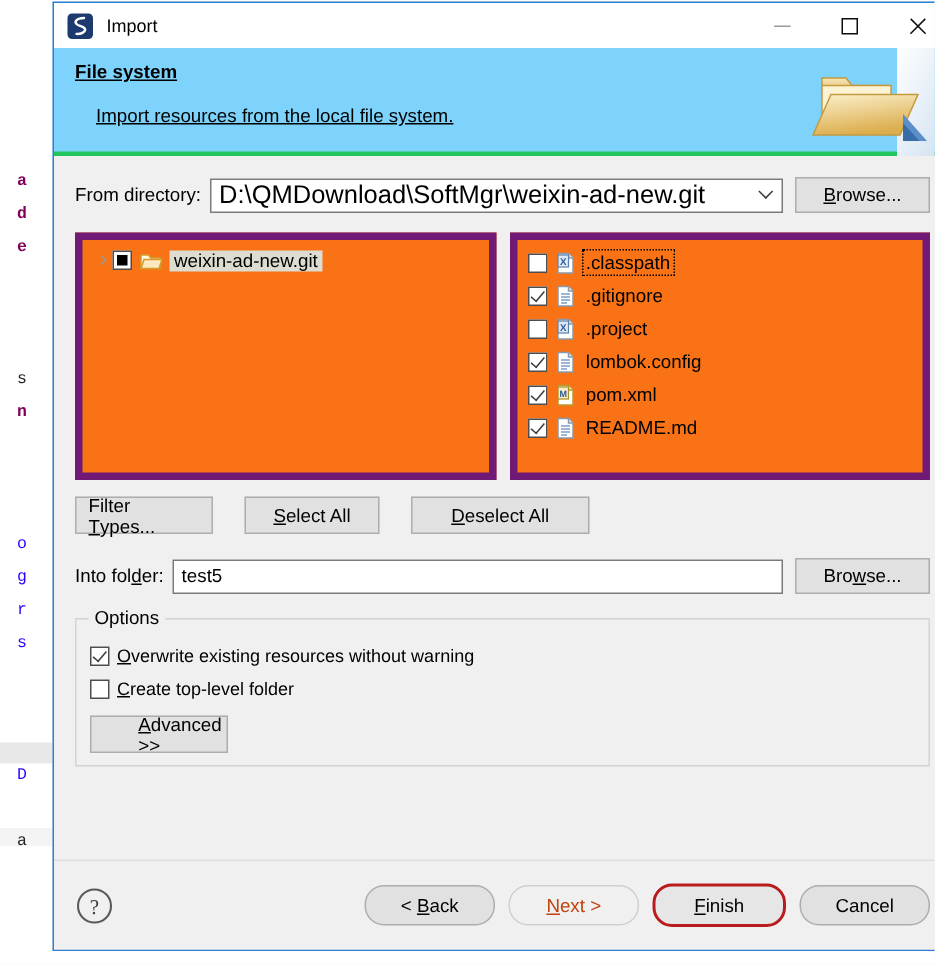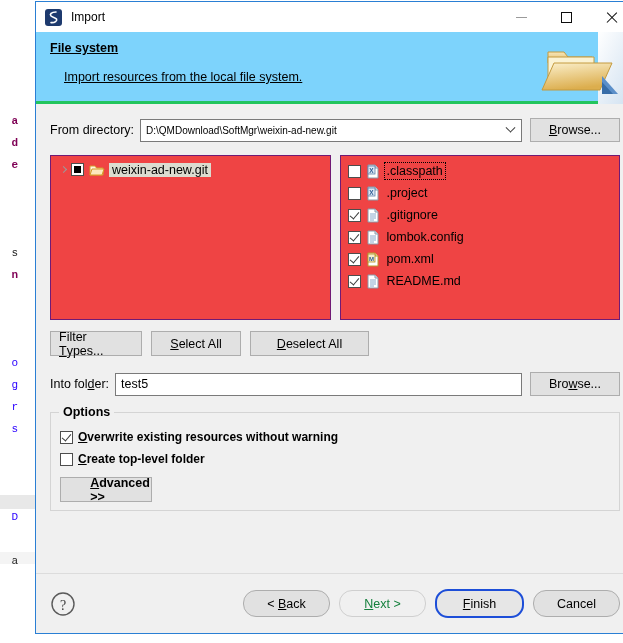--- a/index.html
+++ b/index.html
@@ -82,47 +82,47 @@
   
   .body { flex: 1; background: #f0f0f0; padding: 0 14px; position: relative; }
 
   .row-dir { display: flex; align-items: center; margin-top: 14px; }
   .lbl { font-size: 12.5px; color: #000; }
   .combo {
     flex: 1; height: 23px; background: #fff;
     border: 1px solid #7a7a7a; margin-left: 6px;
     display: flex; align-items: center; position: relative;
   }
-  .combo-val { font-size: 10px; padding-left: 5px; color: #000; flex: 1; }
+  .combo-val { font-size: 17px; padding-left: 5px; color: #000; flex: 1; }
   .combo-arrow {
     width: 22px; height: 21px; display: flex;
     align-items: center; justify-content: center;
   }
   .chev {
     width: 7px; height: 7px;
     border-right: 1.3px solid #3c3c3c; border-bottom: 1.3px solid #3c3c3c;
     transform: rotate(45deg) translate(-2px,-2px);
   }
   .btn {
     background: #e1e1e1; border: 1px solid #adadad;
     font-size: 12.5px; color: #000; height: 24px;
     font-family: "Liberation Sans", sans-serif;
     display: inline-flex; align-items: center; justify-content: center;
     cursor: default; padding: 0 8px;
   }
-  .btn.disabled { color: #15803d; background: #f0f0f0; border-color: #cfcfcf; }
-  .btn.default { border: 2px solid #1d4ed8; background: #e6e6e6; }
+  .btn.disabled { color: #c2410c; background: #f0f0f0; border-color: #cfcfcf; }
+  .btn.default { border: 2px solid #b91c1c; background: #e6e6e6; }
   .mn { text-decoration: underline; }
 
   .browse-dir { width: 90px; margin-left: 8px; }
 
   
   .panes { display: flex; gap: 9px; margin-top: 13px; height: 165px; }
   .pane {
-    background: #ef4444; border: 1px solid #701a75;
+    background: #f97316; border: 5px solid #701a75;
     flex: 1; overflow: hidden; padding: 4px 0 0 0;
   }
   .tree-row {
     display: flex; align-items: center; height: 19px;
     padding-left: 5px; font-size: 12.5px;
   }
   .twisty {
     width: 15px; display: flex; align-items: center; justify-content: center;
     flex: none;
   }
@@ -154,38 +154,38 @@
 
   .file-row {
     display: flex; align-items: center; height: 22px;
     padding-left: 7px;
   }
   .file-ic { width: 14px; height: 15px; margin-right: 5px; flex: none; }
   .file-label { font-size: 12.5px; color: #000; padding: 1px 2px; }
   .file-label.focus { outline: 1px dotted #000; }
 
   
-  .selrow { display: flex; gap: 9px; margin-top: 11px; }
+  .selrow { display: flex; gap: 21px; margin-top: 11px; }
   .selrow .btn { height: 25px; }
   .b-filter { width: 92px; }
   .b-selall { width: 90px; }
   .b-desall { width: 119px; }
 
   .row-into { display: flex; align-items: center; margin-top: 16px; }
   .txtinput {
     flex: 1; height: 23px; background: #fff;
     border: 1px solid #7a7a7a; margin-left: 6px;
     font-size: 12.5px; color: #000;
     display: flex; align-items: center; padding-left: 5px;
   }
 
   
   .group {
     margin-top: 16px; border: 1px solid #d4d4d4;
-    position: relative; height: 99px; padding: 13px 10px 0 9px; font-weight: bold;
+    position: relative; height: 99px; padding: 13px 10px 0 9px;
   }
   .group-title {
     position: absolute; top: -8px; left: 8px;
     background: #f0f0f0; padding: 0 4px;
     font-size: 12.5px; color: #000;
   }
   .opt-row { display: flex; align-items: center; height: 22px; }
   .opt-label { font-size: 12px; color: #000; }
   .b-adv { width: 92px; height: 25px; margin-top: 7px; padding-left: 36px; }
 
@@ -317,46 +317,46 @@
           <svg class="file-ic" viewBox="0 0 14 15">
             <path d="M2 1 h7 l3 3 v10 H2 Z" fill="#ffffff" stroke="#8a9aaa" stroke-width="1"></path>
             <path d="M9 1 v3 h3" fill="#dde6ee" stroke="#8a9aaa" stroke-width="1"></path>
             <rect x="2" y="2" width="7" height="8" fill="#dce8f5" stroke="#5b7fa8" stroke-width="0.8"></rect>
             <text x="5.5" y="8.5" font-size="6.5" font-family="Liberation Sans, sans-serif" font-weight="bold" fill="#2c5c94" text-anchor="middle">X</text>
           </svg>
           <div class="file-label focus">.classpath</div>
         </div>
 
         <div class="file-row">
-          <div class="cbox"></div>
-          <svg class="file-ic" viewBox="0 0 14 15">
-            <path d="M2 1 h7 l3 3 v10 H2 Z" fill="#ffffff" stroke="#8a9aaa" stroke-width="1"></path>
-            <path d="M9 1 v3 h3" fill="#dde6ee" stroke="#8a9aaa" stroke-width="1"></path>
-            <rect x="2" y="2" width="7" height="8" fill="#dce8f5" stroke="#5b7fa8" stroke-width="0.8"></rect>
-            <text x="5.5" y="8.5" font-size="6.5" font-family="Liberation Sans, sans-serif" font-weight="bold" fill="#2c5c94" text-anchor="middle">X</text>
-          </svg>
-          <div class="file-label">.project</div>
-        </div>
-
-        <div class="file-row">
           <div class="cbox checked"></div>
           <svg class="file-ic" viewBox="0 0 14 15">
             <path d="M2 1 h7 l3 3 v10 H2 Z" fill="#ffffff" stroke="#8a9aaa" stroke-width="1"></path>
             <path d="M9 1 v3 h3" fill="#dde6ee" stroke="#8a9aaa" stroke-width="1"></path>
             <g stroke="#7b9ec4" stroke-width="0.9">
               <path d="M4 6 h6"></path>
                 <path d="M4 8 h6"></path>
                 <path d="M4 10 h6"></path>
                 <path d="M4 12 h4"></path>
             </g>
           </svg>
           <div class="file-label">.gitignore</div>
         </div>
 
         <div class="file-row">
+          <div class="cbox"></div>
+          <svg class="file-ic" viewBox="0 0 14 15">
+            <path d="M2 1 h7 l3 3 v10 H2 Z" fill="#ffffff" stroke="#8a9aaa" stroke-width="1"></path>
+            <path d="M9 1 v3 h3" fill="#dde6ee" stroke="#8a9aaa" stroke-width="1"></path>
+            <rect x="2" y="2" width="7" height="8" fill="#dce8f5" stroke="#5b7fa8" stroke-width="0.8"></rect>
+            <text x="5.5" y="8.5" font-size="6.5" font-family="Liberation Sans, sans-serif" font-weight="bold" fill="#2c5c94" text-anchor="middle">X</text>
+          </svg>
+          <div class="file-label">.project</div>
+        </div>
+
+        <div class="file-row">
           <div class="cbox checked"></div>
           <svg class="file-ic" viewBox="0 0 14 15">
             <path d="M2 1 h7 l3 3 v10 H2 Z" fill="#ffffff" stroke="#8a9aaa" stroke-width="1"></path>
             <path d="M9 1 v3 h3" fill="#dde6ee" stroke="#8a9aaa" stroke-width="1"></path>
             <g stroke="#7b9ec4" stroke-width="0.9">
               <path d="M4 6 h6"></path>
                 <path d="M4 8 h6"></path>
                 <path d="M4 10 h6"></path>
                 <path d="M4 12 h4"></path>
             </g>

